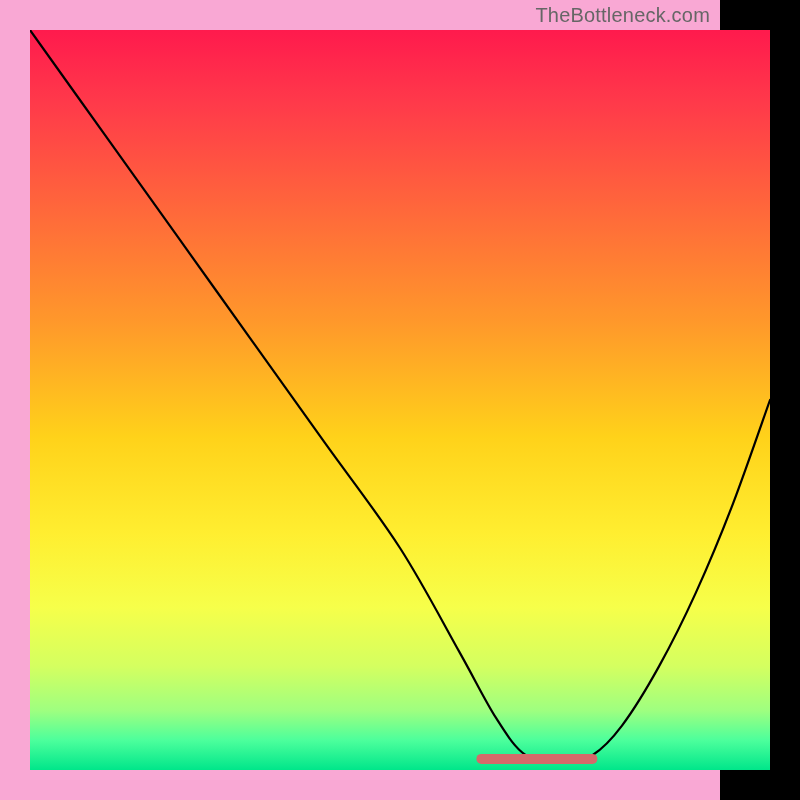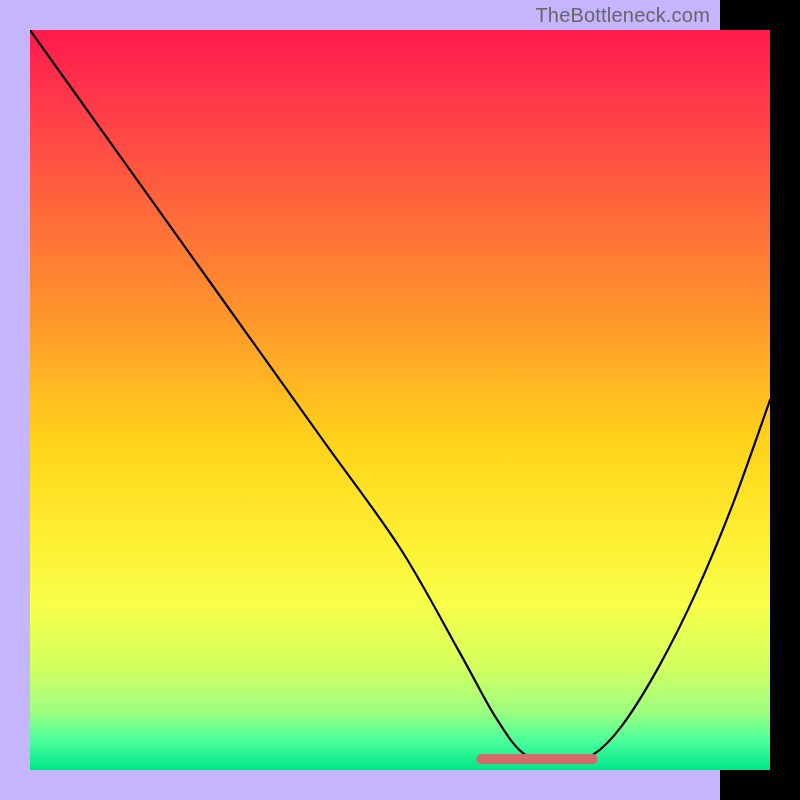--- a/index.html
+++ b/index.html
@@ -8,21 +8,21 @@
     width: 800px;
     height: 800px;
     background: #000;
     overflow: hidden;
     font-family: Arial, Helvetica, sans-serif;
   }
   .frame {
     position: relative;
     width: 720px;
     height: 800px;
-    background: #c4b5fd;
+    background: #f9a8d4;
     text-align: right;
   }
   .plot-area {
     position: absolute;
     left: 30px;
     top: 30px;
     width: 740px;
     height: 740px;
     overflow: hidden;
   }

